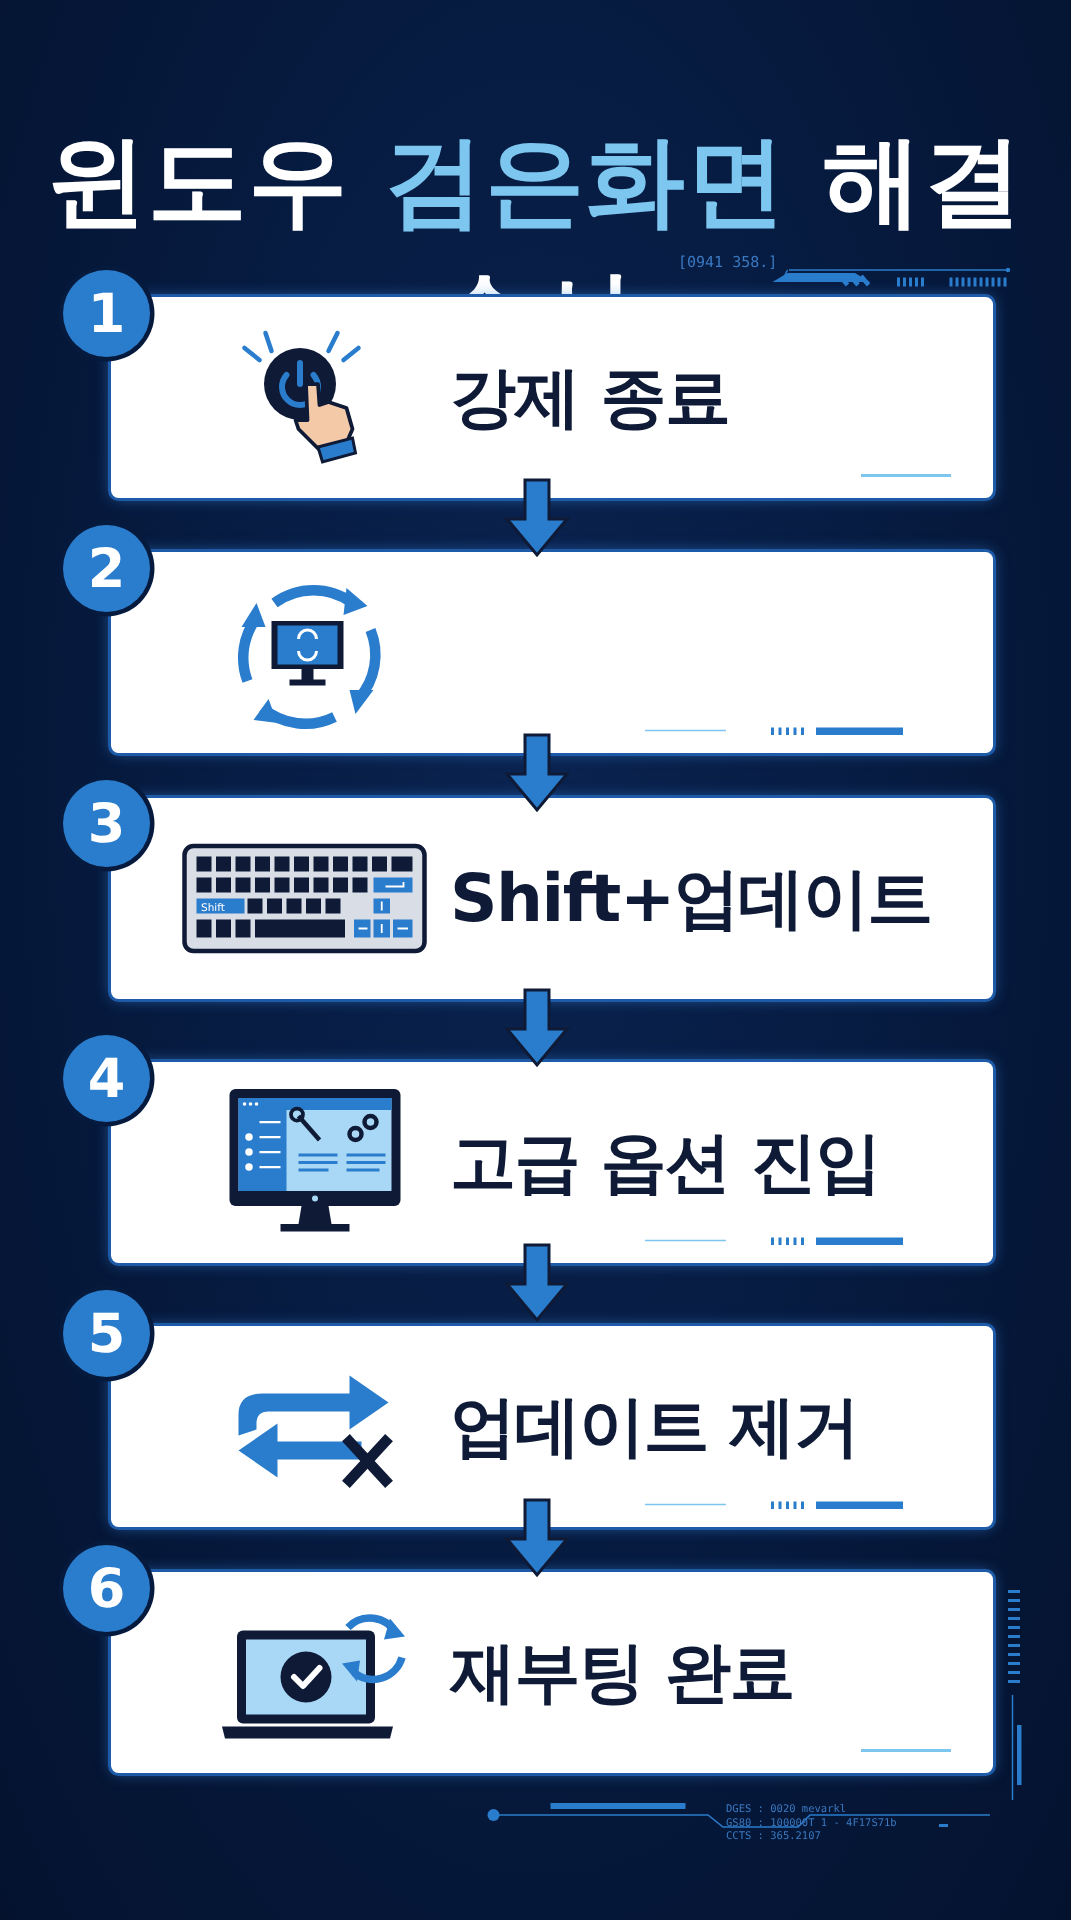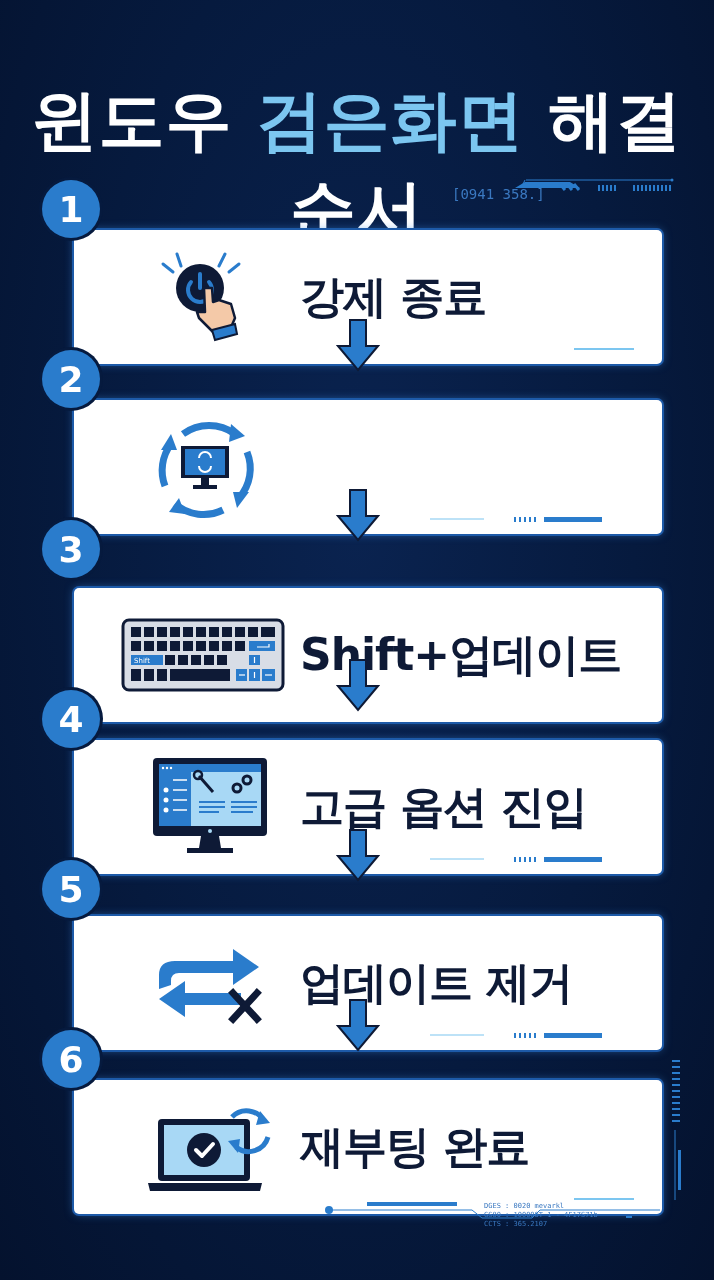--- a/index.html
+++ b/index.html
@@ -8,26 +8,25 @@
     background: radial-gradient(ellipse at 50% 40%, #0a2350 0%, #061a3e 55%, #04122e 100%);
     font-family: "DejaVu Sans", sans-serif;
     position:relative;
   }
   .title {
     position:absolute; top:76px; left:0; width:714px; text-align:center;
     font-size:66px; font-weight:bold; color:#ffffff; letter-spacing:1px;
   }
   .title .hl { color:#7cc6f0; }
   .hud-top { position:absolute; top:168px; left:410px; width:270px; height:28px; }
-  .hud-top .code { position:absolute; left:42px; top:18px; font-size:14px; color:#3a78c0; font-family:"DejaVu Sans Mono", monospace; }
+  .hud-top .code { position:absolute; left:42px; top:2px; font-size:10px; color:#3a78c0; font-family:"DejaVu Sans Mono", monospace; }
   .card {
     position:absolute; left:74px; width:588px; height:134px;
     background:#ffffff; border-radius:5px;
     box-shadow: 0 0 0 2px #1d5aa8, 0 0 10px rgba(60,140,230,0.6);
-    margin-top: 32px;
   }
   .badge {
     position:absolute; left:42px; width:58px; height:58px; border-radius:50%;
     background:#2a7ccc; color:#fff; font-size:36px; font-weight:bold;
     display:flex; align-items:center; justify-content:center;
     box-shadow: 0 0 0 3px #061a3e;
     z-index:3;
   }
   .icon { position:absolute; left:60px; top:12px; width:150px; height:110px; display:flex; align-items:center; justify-content:center; }
   .label {
@@ -137,21 +136,21 @@
         <rect x="124" y="1" width="2" height="5"></rect>
       </g>
       <rect x="134" y="1" width="58" height="5" fill="#2a7ccc"></rect>
     </svg>
 </div>
 <svg class="arrow" style="top:488px" viewBox="0 0 44 56">
     <path d="M14 2 L30 2 L30 28 L42 28 L22 52 L2 28 L14 28 Z" fill="#2a7ccc" stroke="#0e1a36" stroke-width="2"></path>
   </svg>
 
 <div class="badge" style="top:520px">3</div>
-<div class="card" style="top:556px">
+<div class="card" style="top:532px">
   <div class="icon" style="left:44px; width:170px;">
     <svg width="164" height="74" viewBox="0 0 164 74">
       <rect x="2" y="2" width="160" height="70" rx="6" fill="#d8dde6" stroke="#0e1a36" stroke-width="3"></rect>
       <g fill="#0e1a36">
         <rect x="10" y="9" width="10" height="10"></rect>
           <rect x="23" y="9" width="10" height="10"></rect>
           <rect x="36" y="9" width="10" height="10"></rect>
           <rect x="49" y="9" width="10" height="10"></rect>
           <rect x="62" y="9" width="10" height="10"></rect>
           <rect x="75" y="9" width="10" height="10"></rect>

